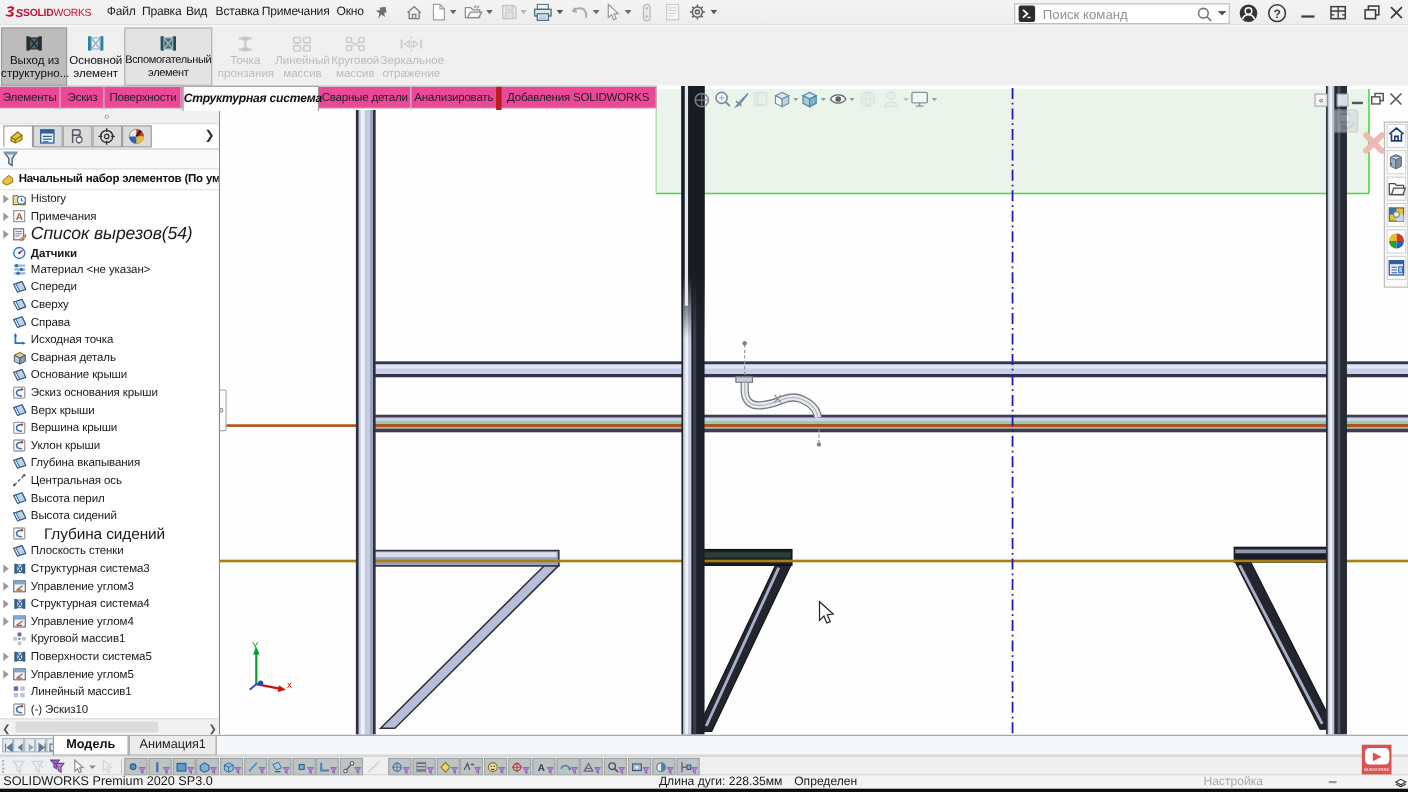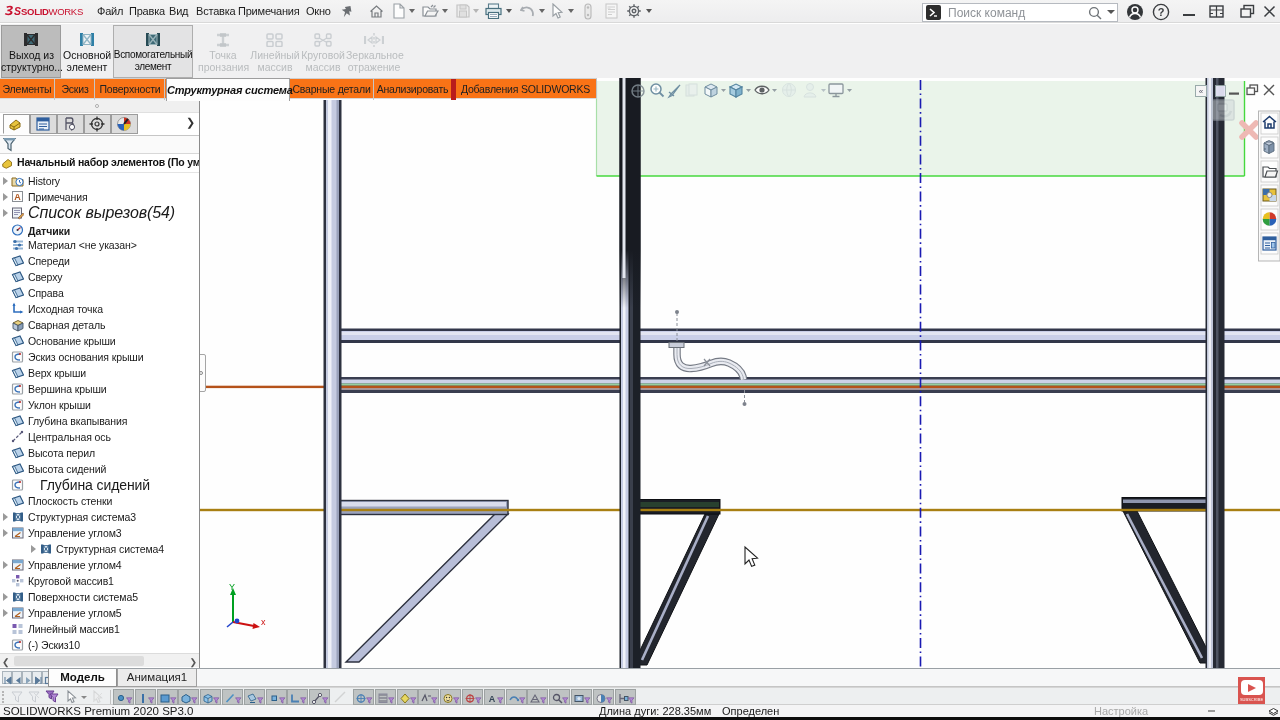--- a/index.html
+++ b/index.html
@@ -158,21 +158,21 @@
         <rect x="12.5" y="8.5" width="4.5" height="4.5" rx="1"></rect>
       </g>
       <path d="M5 5 L13 9.5 M13 5 L5 9.5" stroke="#c9cdd1" stroke-width="1.3"></path>
     </svg>
 <svg class="abs" style="left:364px;top:33px" width="20" height="14">
       <path d="M10 0 V14" stroke="#c8ccd0" stroke-width="1.3" stroke-dasharray="2.5 1.5"></path>
       <path d="M1 3 V11 M19 3 V11" stroke="#ccd0d3" stroke-width="2.2"></path>
       <path d="M8 4 L4 7 L8 10 Z M12 4 L16 7 L12 10 Z" fill="none" stroke="#ccd0d3" stroke-width="1.2"></path>
     </svg>
 
-<div class="abs" style="z-index:5;left:0;top:78px;width:597px;height:21px;background:#f97316;border-top:1px solid #cfcfcf;border-bottom:1px solid #dadada;border-right:1px solid #c2c2c2;">
+<div class="abs" style="z-index:5;left:0;top:78px;width:597px;height:21px;background:#ec4899;border-top:1px solid #cfcfcf;border-bottom:1px solid #dadada;border-right:1px solid #c2c2c2;">
   <div class="abs" style="left:0;top:0;width:55px;height:21px;border-right:1px solid #c6c6c6;text-align:center;font-size:10.5px;letter-spacing:-0.2px;color:#222;line-height:20px;white-space:nowrap;overflow:hidden;">Элементы</div>
   <div class="abs" style="left:56px;top:0;width:39px;height:21px;border-right:1px solid #c6c6c6;text-align:center;font-size:10.5px;letter-spacing:-0.2px;color:#222;line-height:20px;white-space:nowrap;overflow:hidden;">Эскиз</div>
   <div class="abs" style="left:96px;top:0;width:69px;height:21px;border-right:1px solid #c6c6c6;text-align:center;font-size:10.5px;letter-spacing:-0.2px;color:#222;line-height:20px;white-space:nowrap;overflow:hidden;">Поверхности</div>
   <div class="abs" style="left:166px;top:-1px;width:124px;height:23px;background:#fdfdfd;border:1px solid #9e9e9e;border-bottom:none;text-align:center;font-size:11px;letter-spacing:-0.2px;font-weight:bold;color:#111;line-height:22px;white-space:nowrap;font-style:italic;">Структурная система</div>
   <div class="abs" style="left:290px;top:0;width:84px;height:21px;border-right:1px solid #c6c6c6;text-align:center;font-size:10.5px;letter-spacing:-0.2px;color:#222;line-height:20px;white-space:nowrap;overflow:hidden;">Сварные детали</div>
   <div class="abs" style="left:374px;top:0;width:82px;height:21px;border-right:5px solid #b91c1c;text-align:center;font-size:10.5px;letter-spacing:-0.2px;color:#222;line-height:20px;white-space:nowrap;overflow:hidden;">Анализировать</div>
   <div class="abs" style="left:456px;top:0;width:139px;height:21px;text-align:center;font-size:10.5px;letter-spacing:-0.2px;color:#222;line-height:20px;white-space:nowrap;overflow:hidden;">Добавления SOLIDWORKS</div>
 </div>
 
 <div class="abs" style="left:200px;top:78px;width:1080px;height:590px;background:#fefefe;overflow:hidden;">
@@ -588,21 +588,21 @@
       </div>
       <div class="abs" style="left:0;top:426px;width:199px;height:16px;display:flex;align-items:center;white-space:nowrap;">
         <span style="display:inline-block;width:0;height:0;border-top:4px solid transparent;border-bottom:4px solid transparent;border-left:5px solid #9a9a9a;margin:0 3px 0 3px;"></span>
         <svg width="13" height="14" viewBox="0 0 13 14" style="flex:0 0 13px">
           <rect x="1.5" y="2" width="10.5" height="10" fill="#eef4fa" stroke="#667" stroke-width="1"></rect>
           <rect x="1.5" y="2" width="10.5" height="3.2" fill="#7aa8d0"></rect>
           <path d="M4 10.5 L9.5 6.5 M4 10.5 H9" stroke="#b06020" stroke-width="1.1" fill="none"></path>
         </svg>
         <span style="font-size:10.5px;letter-spacing:-0.1px;color:#1a1a1a;margin-left:4px;">Управление углом3</span>
       </div>
-      <div class="abs" style="left:0;top:442px;width:199px;height:16px;display:flex;align-items:center;white-space:nowrap;padding-left:28px;">
+      <div class="abs" style="left:0;top:442px;width:199px;height:16px;display:flex;align-items:center;white-space:nowrap;">
         <span style="display:inline-block;width:0;height:0;border-top:4px solid transparent;border-bottom:4px solid transparent;border-left:5px solid #9a9a9a;margin:0 3px 0 3px;"></span>
         <svg width="13" height="14" viewBox="0 0 13 14" style="flex:0 0 13px">
           <rect x="2" y="2.5" width="2.4" height="9" fill="#335e88"></rect>
           <rect x="9.6" y="2.5" width="2.4" height="9" fill="#335e88"></rect>
           <rect x="4.4" y="3.5" width="5.2" height="7" fill="#d8e6f2" stroke="#335e88" stroke-width="0.8"></rect>
           <path d="M4.4 3.5 L9.6 10.5 M9.6 3.5 L4.4 10.5" stroke="#335e88" stroke-width="1"></path>
         </svg>
         <span style="font-size:10.5px;letter-spacing:-0.1px;color:#1a1a1a;margin-left:4px;">Структурная система4</span>
       </div>
       <div class="abs" style="left:0;top:458px;width:199px;height:16px;display:flex;align-items:center;white-space:nowrap;">

